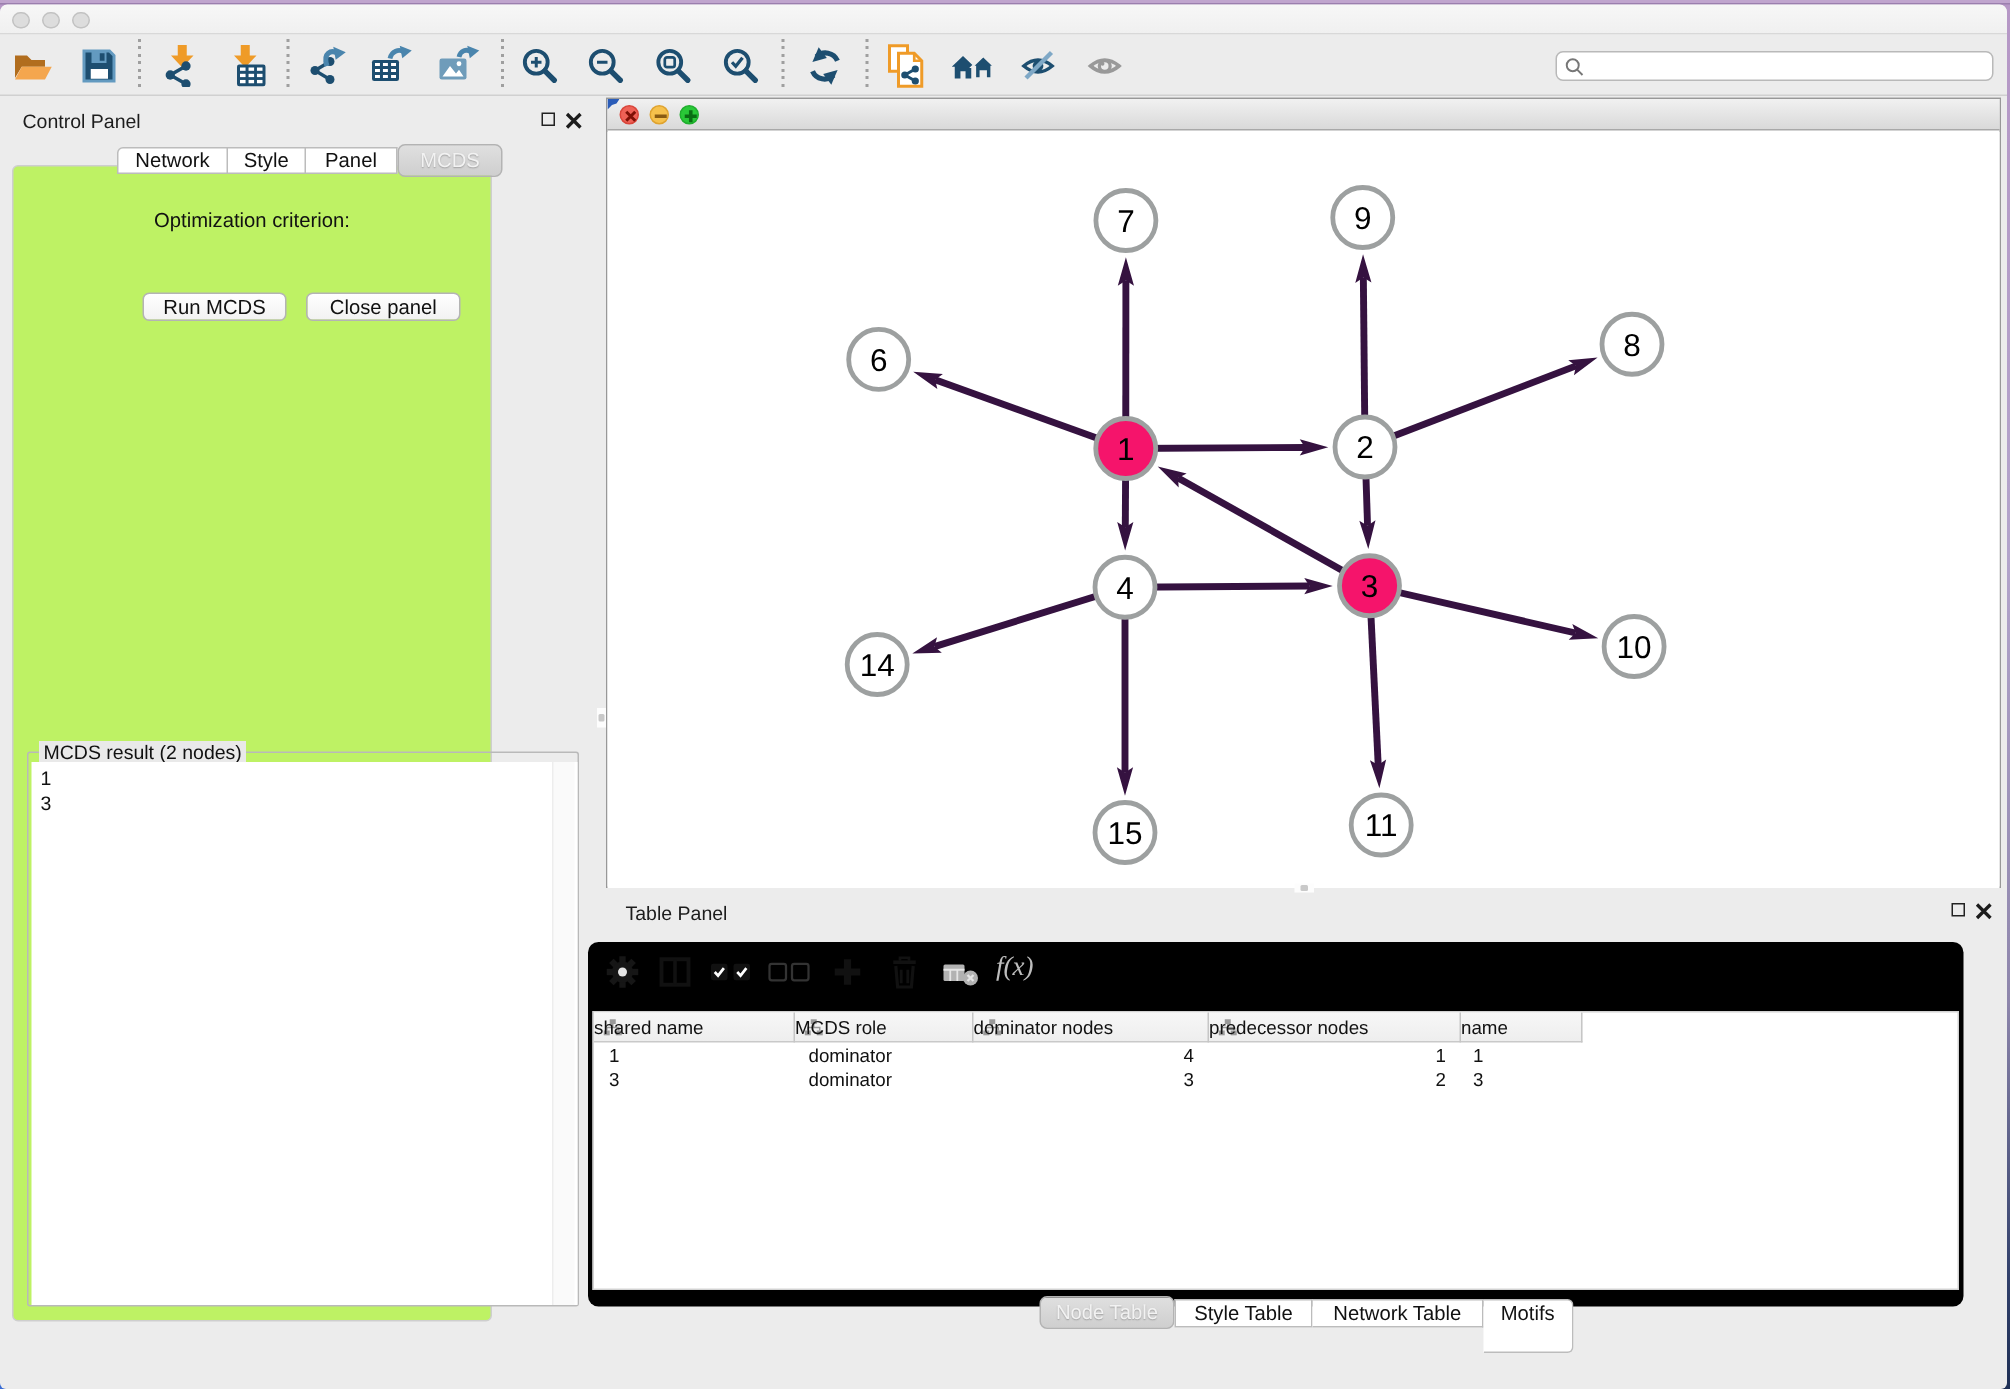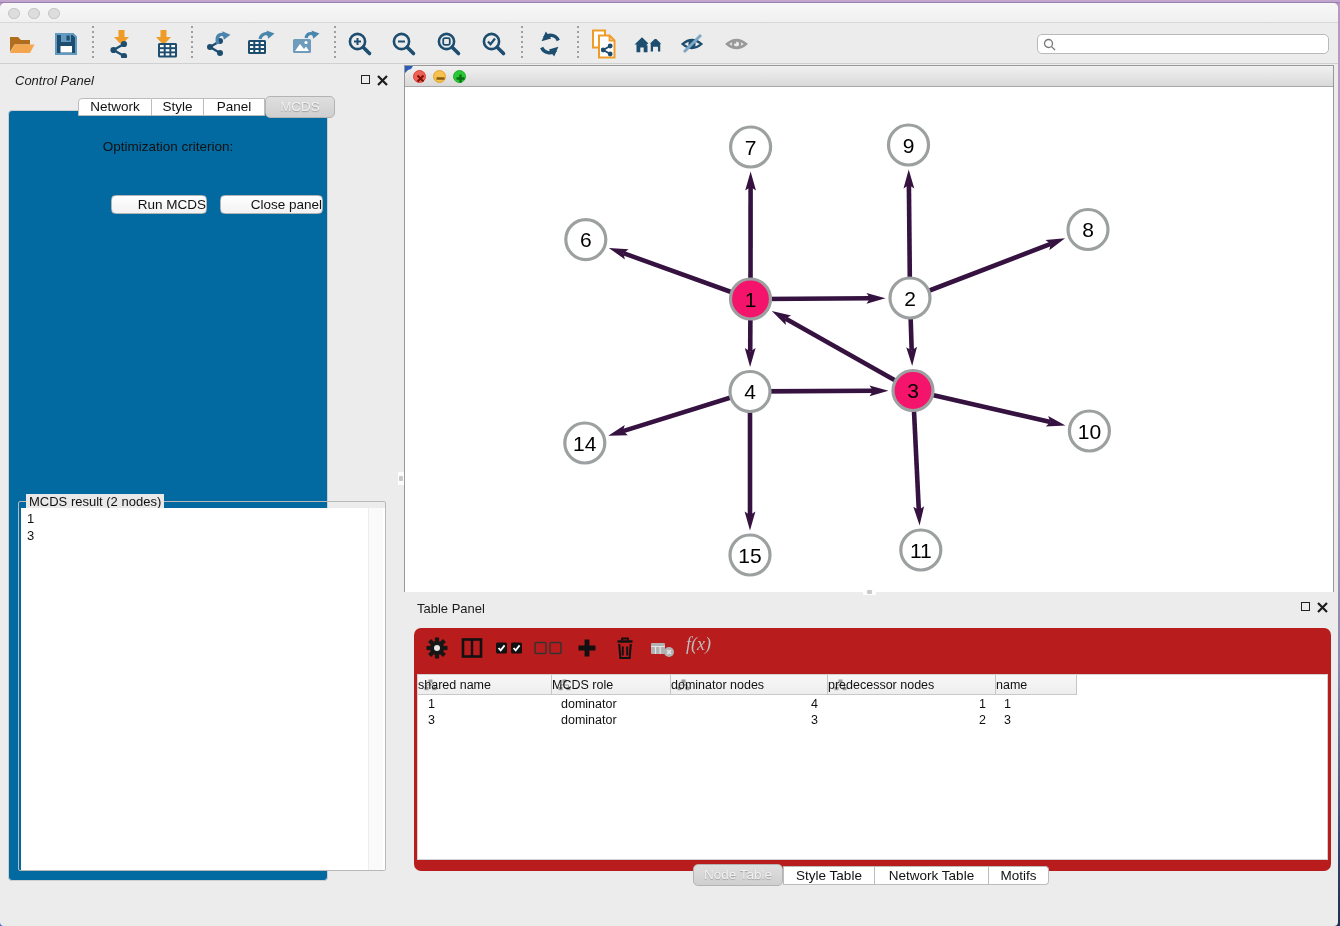--- a/index.html
+++ b/index.html
@@ -14,60 +14,60 @@
   background:#dddddd; border:1px solid #c2c2c2; }
 #wtitle { position:absolute; top:3px; width:100%; text-align:center; font-size:13px; color:#ababab; }
 #toolbar { position:absolute; left:0; top:20px; width:100%; height:41px;
   background:#ececec; border-bottom:1px solid #d0d0d0; }
 .tbi { position:absolute; top:8px; }
 .tsep { position:absolute; top:3px; height:34px; width:2px;
   background:repeating-linear-gradient(#9f9f9f 0 2px, transparent 2px 5px); }
 #search { position:absolute; left:1037px; top:10.5px; width:292px; height:20.5px;
   border:1px solid #b9b9b9; border-radius:5px; background:#fff; }
 
-#cp-title { position:absolute; left:15px; top:70px; font-size:13px; color:#1c1c1c;font-style:italic; }
+#cp-title { position:absolute; left:15px; top:70px; font-size:13px; color:#1c1c1c; }
 .winbtn-sq { position:absolute; width:9px; height:9px; border:1.6px solid #222; background:transparent; }
 #cp-tabs { position:absolute; left:78px; top:94px; height:21px; }
 .tab { position:absolute; z-index:3; top:1px; height:18px; background:#fff; border:1px solid #bcbcbc;
   font-size:13.5px; color:#111; text-align:center; line-height:16px; }
 .tabsel { position:absolute; z-index:3; top:-1px; height:22px; border-radius:5px;
   background:linear-gradient(#dfdfdf,#cfcfcf); border:1px solid #b3b3b3;
   font-size:13.5px; color:#f2f2f2; text-shadow:0 1px 1px #9e9e9e; text-align:center; line-height:20px; }
 #cp-content { position:absolute; left:8px; top:107px; width:320px; height:771px;
-  background:#0369a1; border:1px solid #cecece; border-radius:4px; }
+  background:#bef264; border:1px solid #cecece; border-radius:4px; }
 #optlabel { position:absolute; left:0; top:28px; width:100%; text-align:center;
   font-size:13.5px; color:#111; }
 #combo { position:absolute; left:37px; top:50px; width:310px; height:20px; background:#fff;
   border:1px solid #ababab; border-radius:5px; font-size:13.5px; color:#111;
   line-height:19px; padding-left:13px; }
 .btn { position:absolute; top:84px; height:19px; background:linear-gradient(#ffffff,#f2f2f2);
   border:1px solid #b4b4b4; border-radius:4.5px; font-size:13.5px; color:#111;
-  text-align:right; line-height:18px;margin-left:16px; }
+  text-align:center; line-height:18px; }
 #fieldset { position:absolute; left:9px; top:390px; width:368px; height:370px;
   border:1px solid #b9b9b9; border-radius:2px; }
 #legend { position:absolute; left:7px; top:-8px; background:#e9e9e9; padding:0 3px;
   font-size:13px; color:#111; }
 #resultbox { position:absolute; left:2px; top:6px; width:364px; height:362px; background:#fff;
   font-size:13px; color:#111; line-height:16.5px; padding:3px 0 0 6px; }
 #scrolltrack { position:absolute; right:2px; top:0; width:15px; height:100%;
   background:#fafafa; border-left:1px solid #ededed; }
 
 .divider-handle { position:absolute; background:#fdfdfd; }
 .grip { position:absolute; background:#c9c9c9; border-radius:1px; }
 
 #netframe { position:absolute; left:404px; top:62px; width:930px; height:527px;
   border:1px solid #989898; background:#fff; }
 #nettitle { position:absolute; left:0; top:0; width:100%; height:21px;
   background:linear-gradient(#f1f1f1,#d9d9d9); border-bottom:1px solid #a8a8a8; }
 .mtl { position:absolute; top:4px; width:13px; height:13px; border-radius:50%; }
 #netcanvas { position:absolute; left:0; top:22px; width:928px; height:504px; background:#fff; }
 
 #tp-title { position:absolute; left:417px; top:598px; font-size:13px; color:#1c1c1c; }
-#browser { position:absolute; left:414px; top:625px; width:917px; height:243px;
-  background:#b91c1c; border-radius:7px; }
+#browser { position:absolute; left:392px; top:625px; width:917px; height:243px;
+  background:#000000; border-radius:7px; }
 .tpi { position:absolute; top:9px; }
 #tblwrap { position:absolute; left:3px; top:46px; width:911px; height:186px; background:#fff;
   border:1px solid #d2d2d2; }
 #thead { position:absolute; left:0; top:0; height:20px; background:linear-gradient(#f7f7f7,#eeeeee);
   border-bottom:1px solid #c9c9c9; }
 .th { position:absolute; top:0; height:20px; font-size:12.5px; color:#111; border-right:1px solid #c6c6c6; }
 .thlbl { position:absolute; width:100%; text-align:left; top:2.5px; }
 .thic { position:absolute; left:6px; top:4px; }
 .td { position:absolute; font-size:12.5px; color:#111; height:16px; line-height:16px; }
 
@@ -430,16 +430,16 @@
       <div class="td" style="left:143px;top:37px">dominator</div>
       <div class="td" style="left:253px;top:37px;width:147px;text-align:right">3</div>
       <div class="td" style="left:410px;top:37px;width:158px;text-align:right">2</div>
       <div class="td" style="left:586px;top:37px">3</div>
     </div>
   </div>
   <div id="btabs">
     <div class="tabsel" style="left:0;width:90px">Node Table</div>
     <div class="tab" style="left:90px;width:92px;top:1px;height:19px;line-height:18px">Style Table</div>
     <div class="tab" style="left:182px;width:114px;top:1px;height:19px;line-height:18px;border-left:none">Network Table</div>
-    <div class="tab" style="left:296px;width:60px;top:1px;height:19px;line-height:18px;border-left:none;border-radius:0 4px 4px 0">Motifs</div>
+    <div class="tab" style="left:296px;width:60px;top:1px;height:36px;line-height:18px;border-left:none;border-radius:0 4px 4px 0">Motifs</div>
   </div>
 
 </div>
 
 </body></html>

